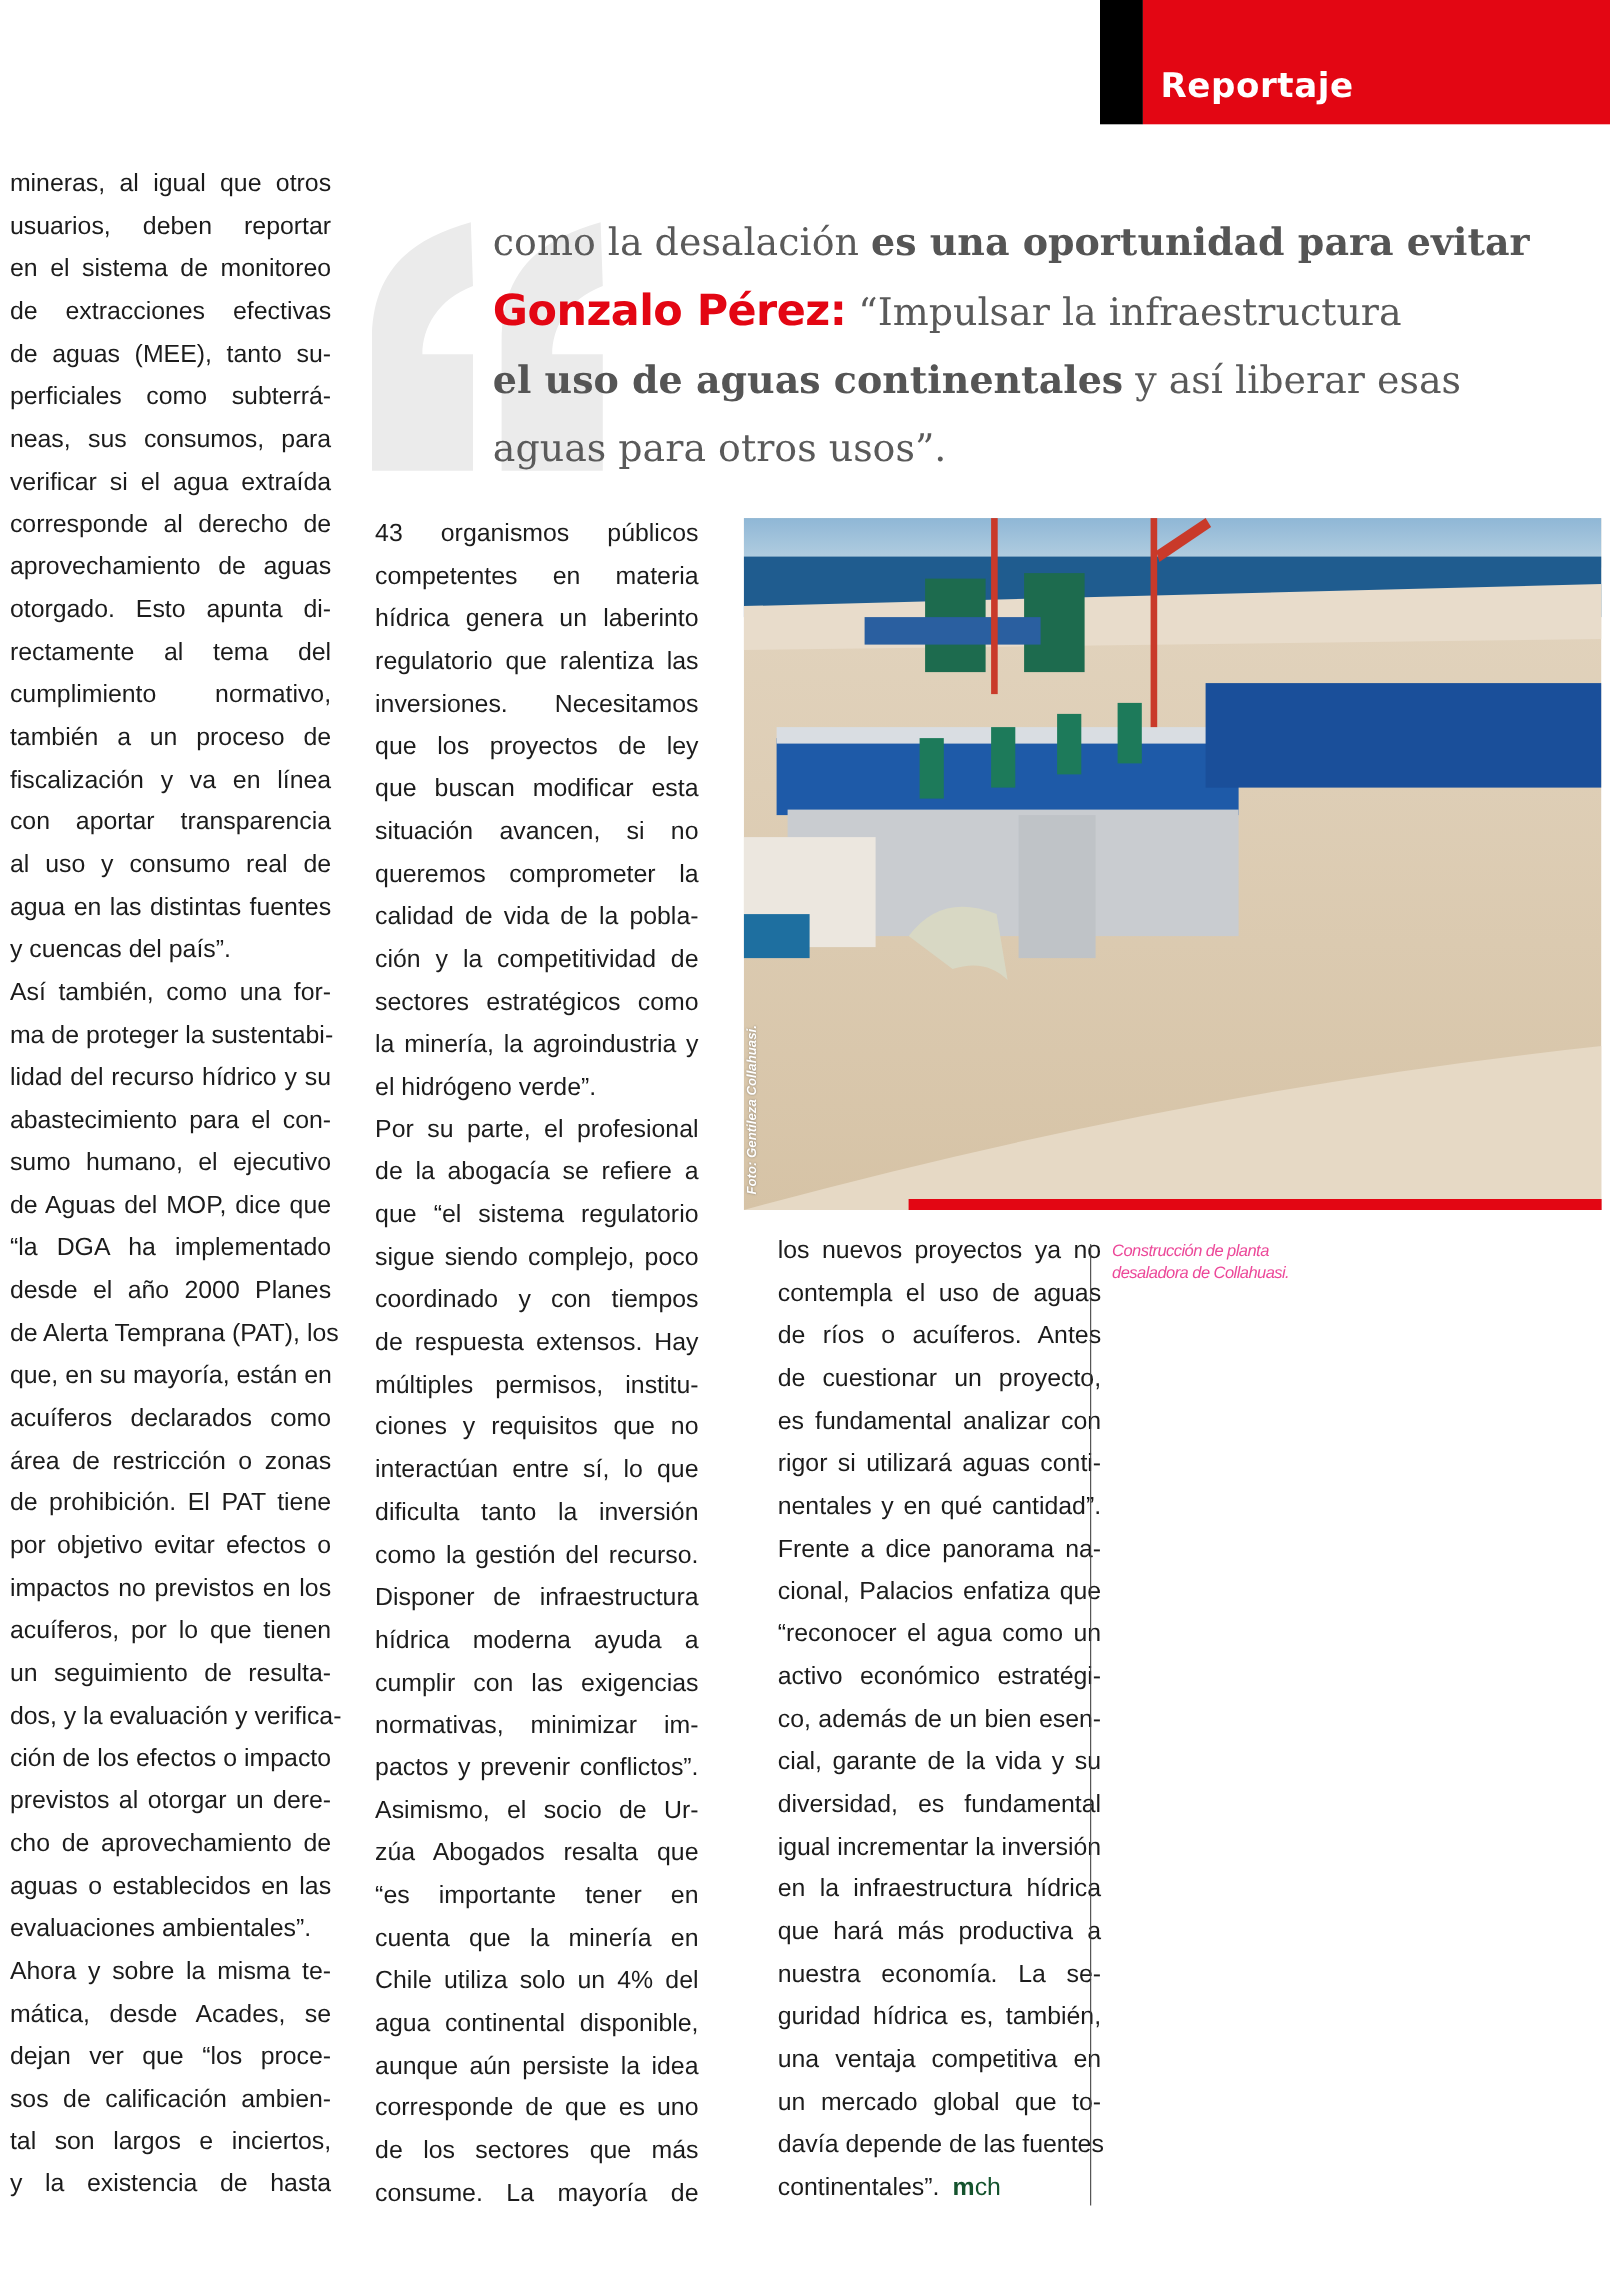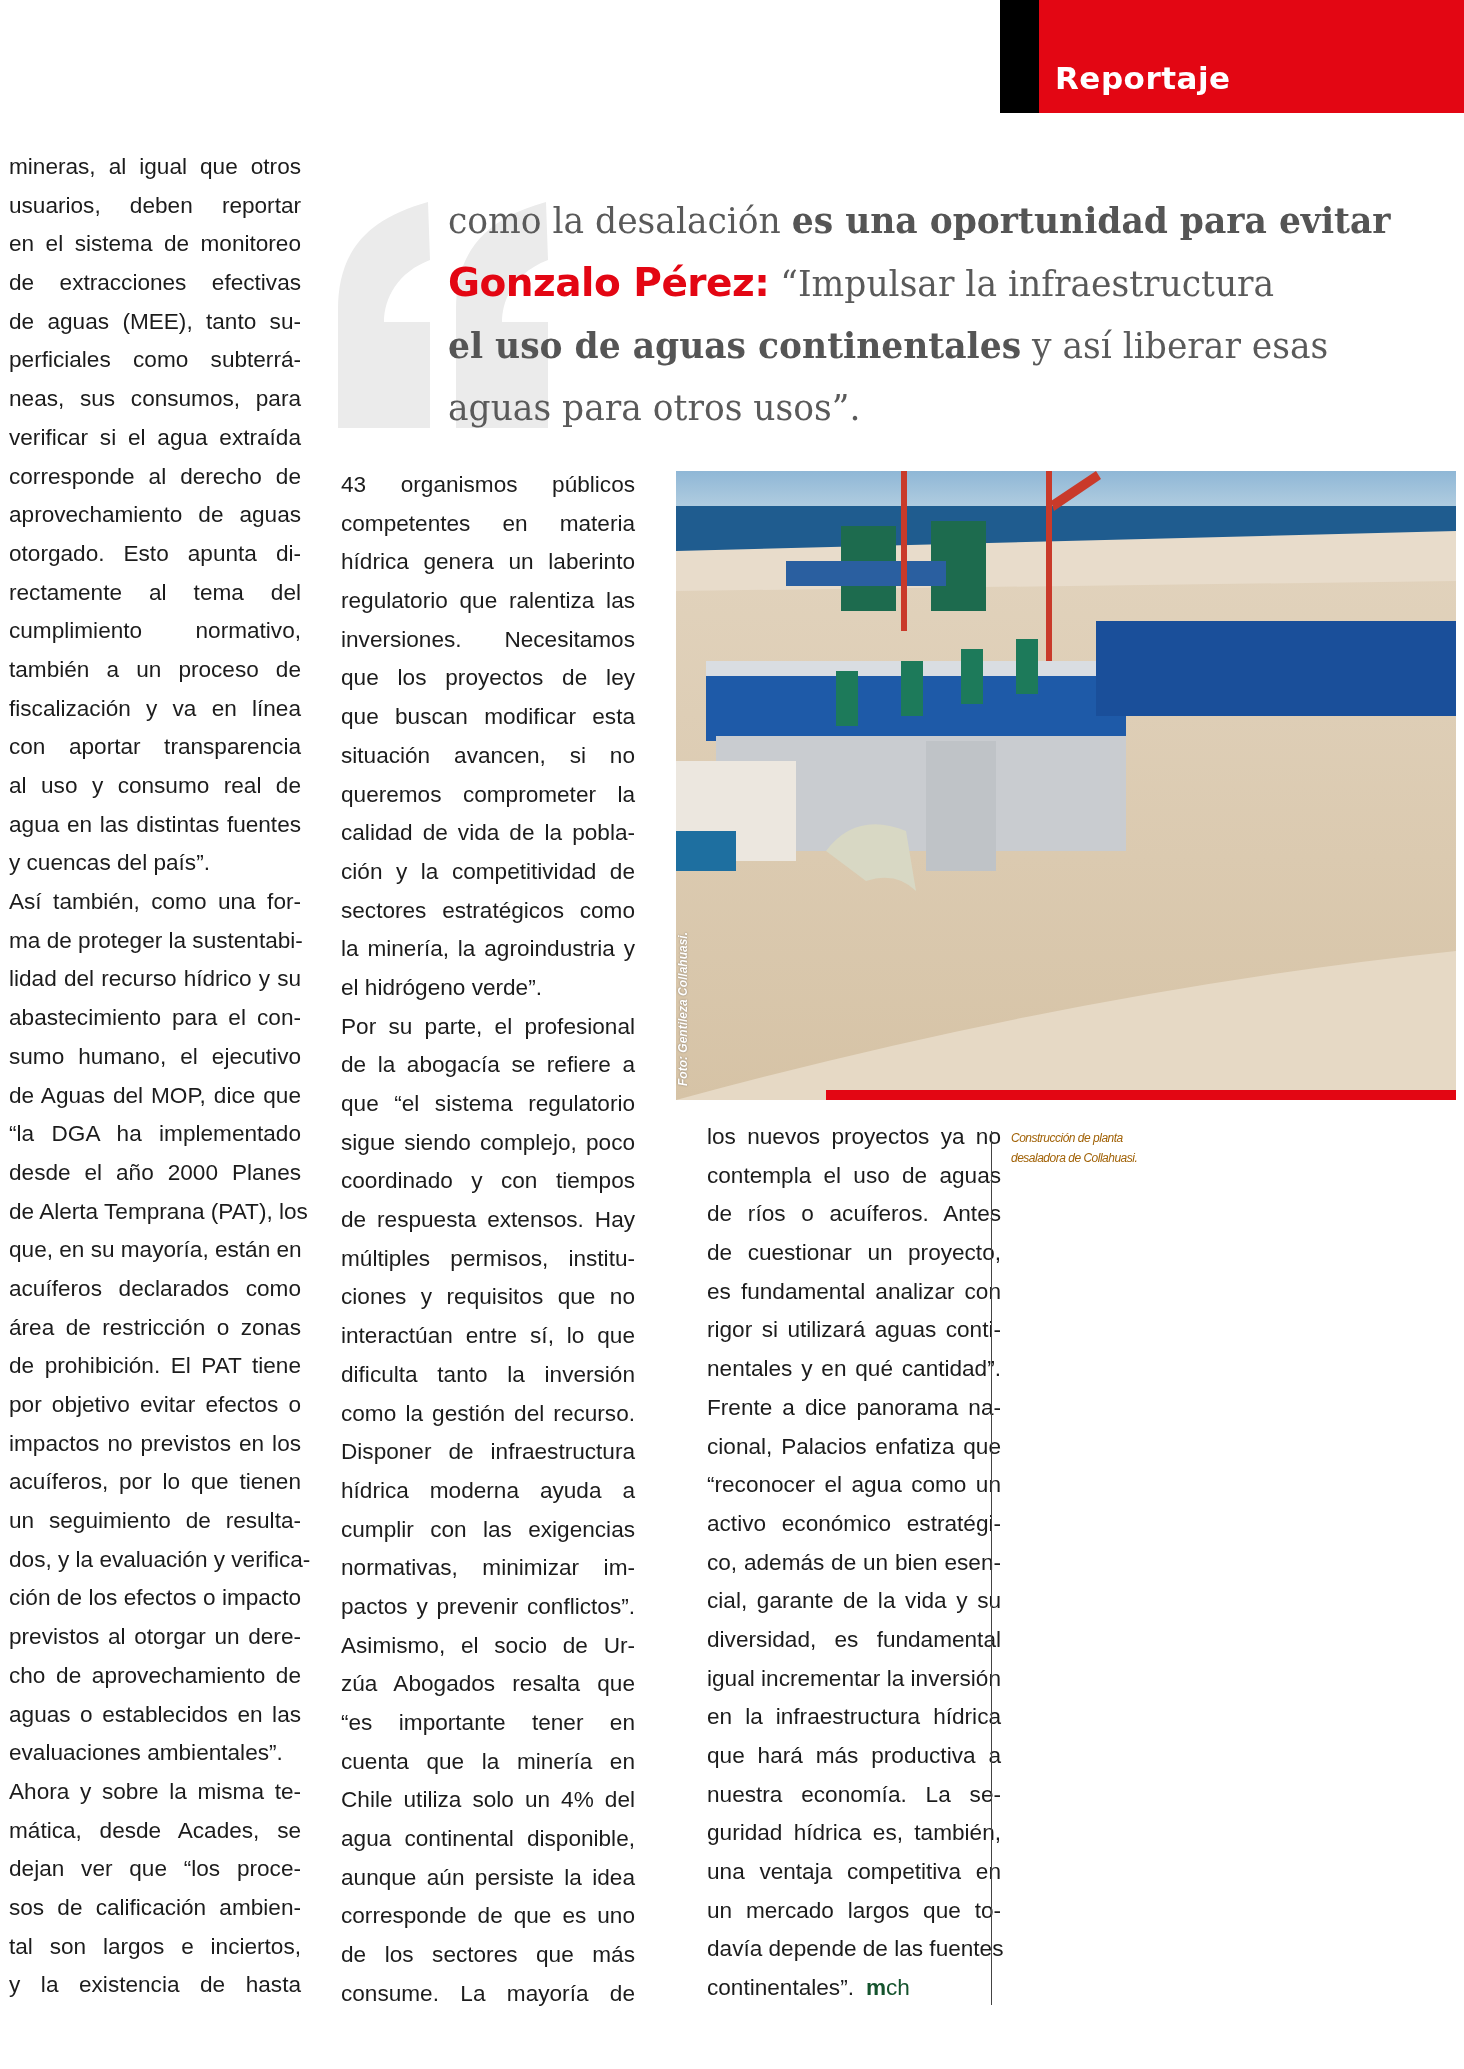--- a/index.html
+++ b/index.html
@@ -23,21 +23,21 @@
   .col-left { left: 9px; top: 148px; width: 292px; }
   .col-mid { left: 341px; top: 466px; width: 294px; }
   .col-right { left: 675px; top: 1118px; width: 294px; margin-left: 32px; }
 
   .photo { position: absolute; left: 676px; top: 471px; width: 780px; height: 629px; overflow: hidden; }
   .photo svg { display: block; }
   .photo-credit { position: absolute; left: 676px; top: 1090px; transform-origin: 0 0; transform: rotate(-90deg); color: #ffffff; font-family: "Liberation Sans", sans-serif; font-style: italic; font-weight: bold; font-size: 12px; white-space: nowrap; padding-left: 4px; text-shadow: 0 0 2px rgba(0,0,0,0.4); }
   .photo-bar { position: absolute; left: 826px; top: 1090px; width: 630px; height: 10px; background: #e30613; }
 
   .divider { position: absolute; left: 991px; top: 1131px; width: 1px; height: 874px; background: #444444; }
-  .caption { position: absolute; left: 1011px; top: 1128px; width: 260px; font-family: "Liberation Sans Narrow", "Liberation Sans", sans-serif; font-style: italic; font-size: 12px; line-height: 20px; color: #a16207; letter-spacing: -0.5px; }
+  .caption { position: absolute; left: 1011px; top: 1128px; width: 260px; font-family: "Liberation Sans Narrow", "Liberation Sans", sans-serif; font-style: italic; font-size: 15px; line-height: 20px; color: #ec4899; letter-spacing: -0.5px; }
 
   .sig { color: #14532d; font-weight: normal; margin-left: 12px; }
   .sig b { font-weight: bold; }
 </style>
 </head>
 <body>
 
 <div class="section-tab">
   <div class="black"></div>
   <div class="red">
@@ -163,21 +163,21 @@
     <span class="ln">activo económico estratégi-</span>
     <span class="ln">co, además de un bien esen-</span>
     <span class="ln">cial, garante de la vida y su</span>
     <span class="ln">diversidad, es fundamental</span>
     <span class="ln">igual incrementar la inversión</span>
     <span class="ln">en la infraestructura hídrica</span>
     <span class="ln">que hará más productiva a</span>
     <span class="ln">nuestra economía. La se-</span>
     <span class="ln">guridad hídrica es, también,</span>
     <span class="ln">una ventaja competitiva en</span>
-    <span class="ln">un mercado largos que to-</span>
+    <span class="ln">un mercado global que to-</span>
     <span class="ln">davía depende de las fuentes</span>
     <span class="ln last"><span>continentales”.</span><span class="sig"><b>m</b><span>ch</span></span></span>
   </div>
 
 <div class="photo">
   <svg width="780" height="629" viewBox="0 0 780 629">
     <defs>
       <linearGradient id="sky" x1="0" y1="0" x2="0" y2="1">
         <stop offset="0" stop-color="#8fb7d6"></stop>
         <stop offset="1" stop-color="#b9d2e2"></stop>

